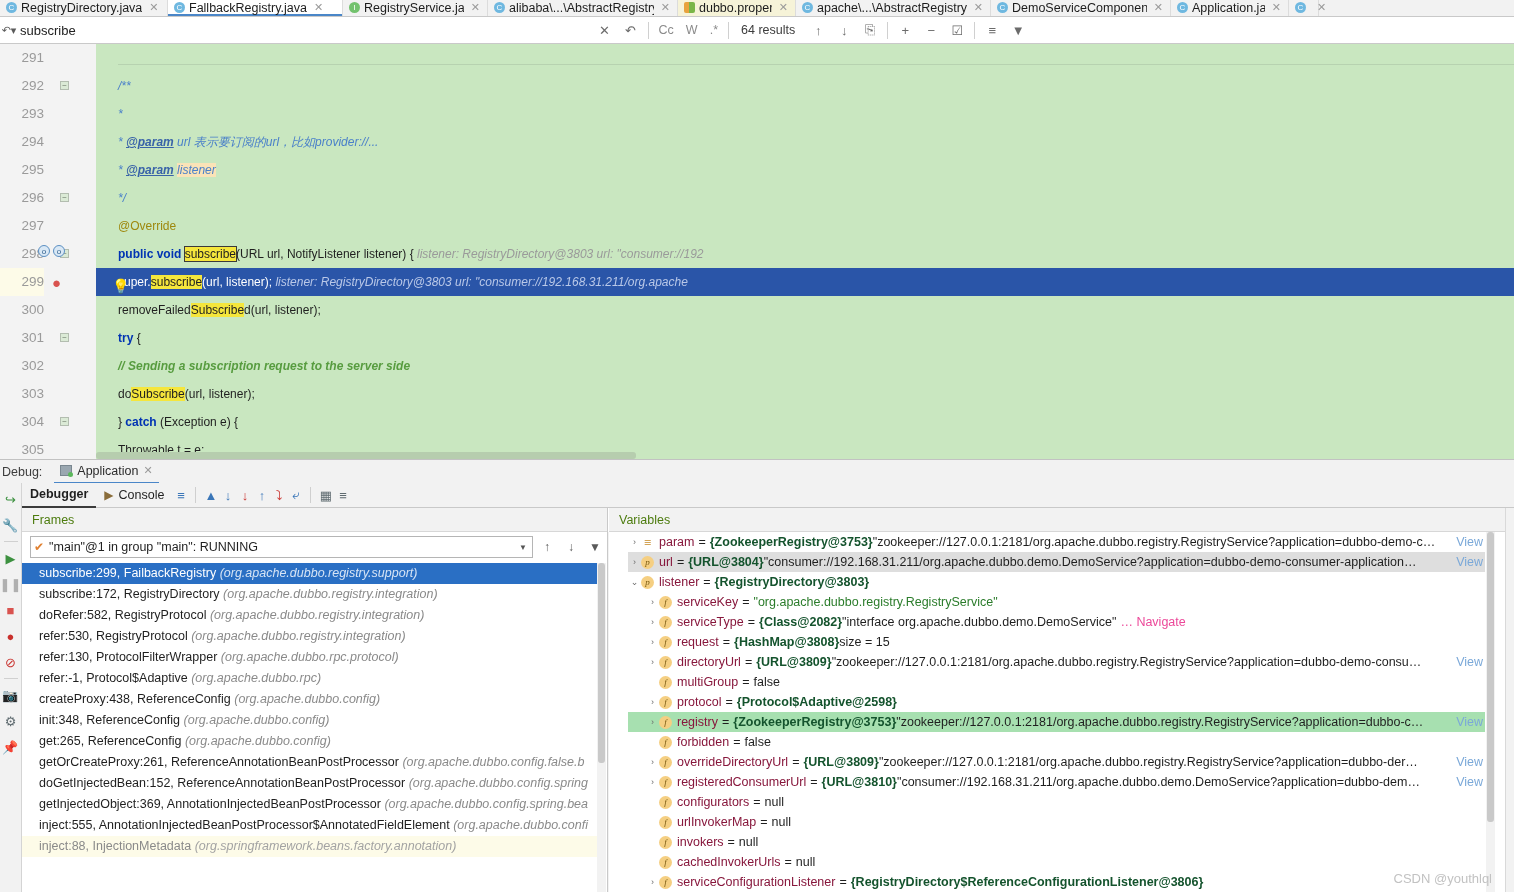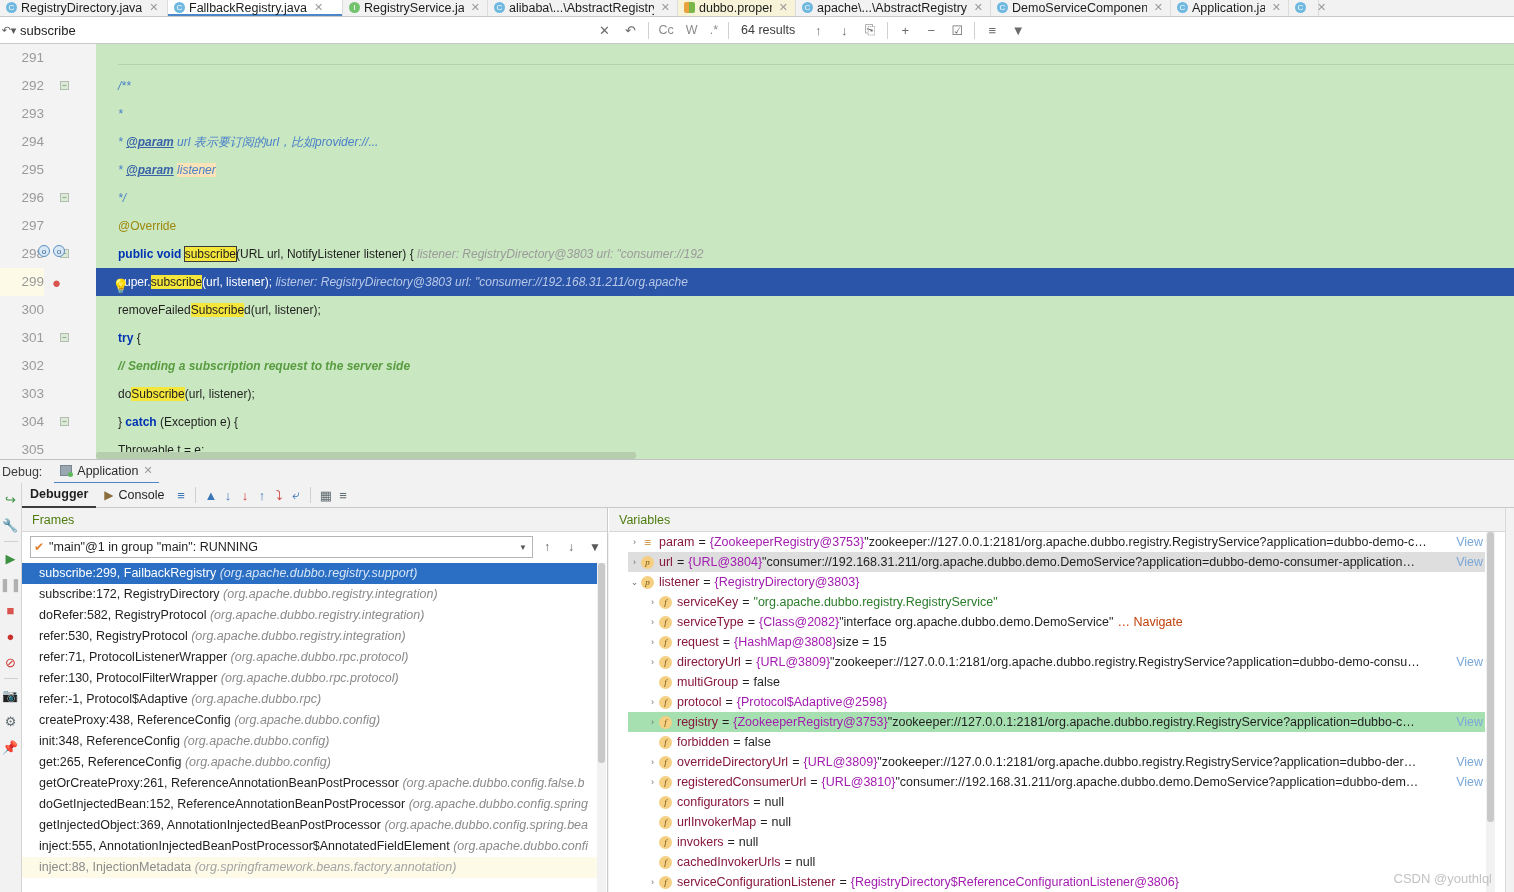--- a/index.html
+++ b/index.html
@@ -194,25 +194,25 @@
   .varrow.hl { background: #a7e0b0; }
   .arrow { width: 13px; flex: none; text-align: center; color: #6b6b6b; font-size: 9px; }
   .badge {
     width: 13px; height: 13px; border-radius: 50%; flex: none; margin-right: 5px;
     font-size: 9px; line-height: 13px; text-align: center; color: #7a5a10;
     background: #f5cf82; font-family: "Liberation Serif", serif; font-style: italic;
   }
   .badge.stat { background: none; color: #c78a28; font-size: 13px; line-height: 13px; }
   .vname { color: #87173c; }
   .veq { color: #1f1f1f; margin: 0 4px; }
-  .vref { color: #a21caf; }
+  .vref { color: #14532d; font-weight: bold; }
   .vstr { color: #1f1f1f; }
   .vstrg { color: #2b7c2b; }
   .vkw { color: #1f1f1f; }
-  .vlink { color: #c2410c; margin-left: 4px; }
+  .vlink { color: #ec4899; margin-left: 4px; }
   .view-link { position: absolute; right: 2px; color: #7aa8d8; font-size: 12.5px; background: inherit; padding-left: 4px; }
   .vars-scroll { position: absolute; right: 10px; top: 24px; width: 9px; bottom: 0; background: #f2f2f2; }
   .vars-thumb { position: absolute; top: 0; left: 1px; width: 7px; height: 290px; background: #c9c9c9; border-radius: 3px; }
   .right-edge { position: absolute; top: 508px; right: 0; width: 9px; height: 384px; background: #f2f2f2; border-left: 1px solid #d9d9d9; }
 
   .watermark {
     position: absolute; right: 22px; bottom: 6px;
     font-size: 13px; color: #c2c2c2; font-family: "Liberation Sans", sans-serif;
   }
 </style>
@@ -428,21 +428,20 @@
       </div>
       <span class="tr-btn">↑</span>
       <span class="tr-btn">↓</span>
       <span class="tr-btn">▼</span>
     </div>
     <div class="frames-list" id="frames-list">
         <div class="frame selected"><span>subscribe:299, FailbackRegistry </span><span class="pkg">(org.apache.dubbo.registry.support)</span></div>
         <div class="frame"><span>subscribe:172, RegistryDirectory </span><span class="pkg">(org.apache.dubbo.registry.integration)</span></div>
         <div class="frame"><span>doRefer:582, RegistryProtocol </span><span class="pkg">(org.apache.dubbo.registry.integration)</span></div>
         <div class="frame"><span>refer:530, RegistryProtocol </span><span class="pkg">(org.apache.dubbo.registry.integration)</span></div>
-        <div class="frame"><span>refer:71, ProtocolListenerWrapper </span><span class="pkg">(org.apache.dubbo.rpc.protocol)</span></div>
         <div class="frame"><span>refer:130, ProtocolFilterWrapper </span><span class="pkg">(org.apache.dubbo.rpc.protocol)</span></div>
         <div class="frame"><span>refer:-1, Protocol$Adaptive </span><span class="pkg">(org.apache.dubbo.rpc)</span></div>
         <div class="frame"><span>createProxy:438, ReferenceConfig </span><span class="pkg">(org.apache.dubbo.config)</span></div>
         <div class="frame"><span>init:348, ReferenceConfig </span><span class="pkg">(org.apache.dubbo.config)</span></div>
         <div class="frame"><span>get:265, ReferenceConfig </span><span class="pkg">(org.apache.dubbo.config)</span></div>
         <div class="frame"><span>getOrCreateProxy:261, ReferenceAnnotationBeanPostProcessor </span><span class="pkg">(org.apache.dubbo.config.false.b</span></div>
         <div class="frame"><span>doGetInjectedBean:152, ReferenceAnnotationBeanPostProcessor </span><span class="pkg">(org.apache.dubbo.config.spring</span></div>
         <div class="frame"><span>getInjectedObject:369, AnnotationInjectedBeanPostProcessor </span><span class="pkg">(org.apache.dubbo.config.spring.bea</span></div>
         <div class="frame"><span>inject:555, AnnotationInjectedBeanPostProcessor$AnnotatedFieldElement </span><span class="pkg">(org.apache.dubbo.confi</span></div>
         <div class="frame lib"><span>inject:88, InjectionMetadata </span><span class="pkg">(org.springframework.beans.factory.annotation)</span></div>

